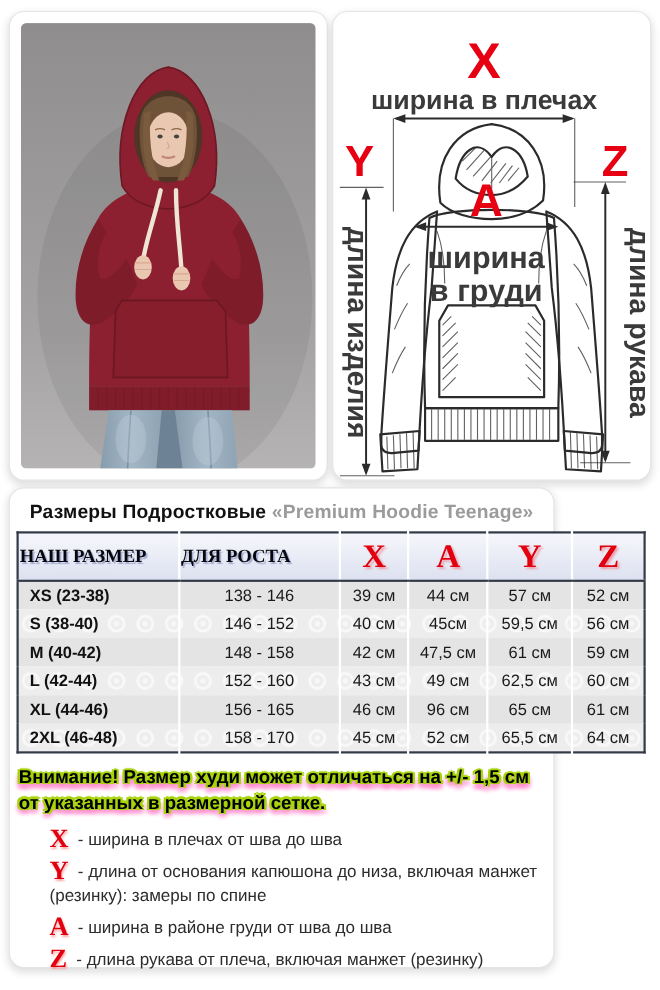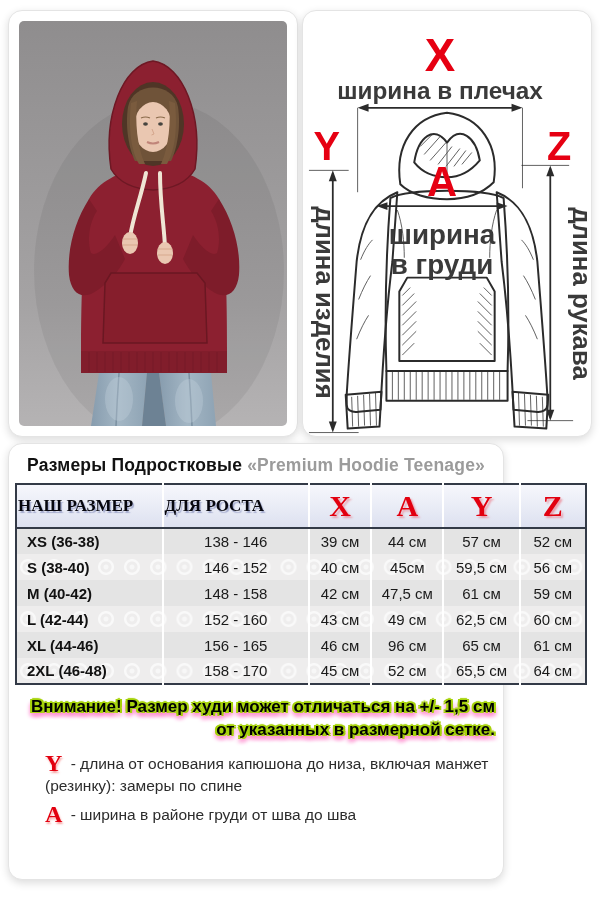--- a/index.html
+++ b/index.html
@@ -45,21 +45,21 @@
   table.sizes col.c1{width:146px}table.sizes col.c2{width:146px}
   table.sizes col.c3{width:62px}table.sizes col.c4{width:72px}
   table.sizes col.c5{width:76px}table.sizes col.c6{width:66px}
 
   
   .warning{margin:10px 2px 0 2px;font-size:17px;font-weight:bold;line-height:23px;
     color:#000;
     text-shadow:
       -2px -1px 0 #a6d30a, 2px -1px 0 #a6d30a, -2px 1px 0 #a6d30a, 2px 1px 0 #a6d30a,
       0 -2px 1px #a6d30a,
-      0 3px 4px #ff86cc, 2px 4px 4px #ff86cc, -2px 4px 4px #ff86cc; text-align: right;}
+      0 3px 4px #ff86cc, 2px 4px 4px #ff86cc, -2px 4px 4px #ff86cc;}
 
   
   .legend{margin:11px 0 0 30px;max-width:478px;}
   .legend-item{font-size:15.5px;color:#2c2c2c;line-height:22px;margin-bottom:6px;}
   .legend-letter{font-family:"Liberation Serif", serif;font-weight:bold;font-size:24px;
     color:#e2000f;vertical-align:-2px;margin-right:4px;
     text-shadow:1px 2px 2px rgba(245,130,130,.75);}
 
   
   .sketch-line{stroke:#2b2b2b;fill:none;stroke-width:2;stroke-linecap:round;stroke-linejoin:round;}
@@ -252,21 +252,21 @@
           <th class="th-text">НАШ РАЗМЕР</th>
           <th class="th-text">ДЛЯ РОСТА</th>
           <th class="th-letter">X</th>
           <th class="th-letter">A</th>
           <th class="th-letter">Y</th>
           <th class="th-letter">Z</th>
         </tr>
     </thead>
     <tbody>
         <tr>
-          <td>XS (36-38)</td>
+          <td>XS (23-38)</td>
           <td>138 - 146</td>
           <td>39 см</td>
           <td>44 см</td>
           <td>57 см</td>
           <td>52 см</td>
         </tr>
         <tr>
           <td>S (38-40)</td>
           <td>146 - 152</td>
           <td>40 см</td>
@@ -305,16 +305,18 @@
           <td>52 см</td>
           <td>65,5 см</td>
           <td>64 см</td>
         </tr>
       </tbody>
   </table>
 
   <div class="warning">Внимание! Размер худи может отличаться на +/- 1,5 см от указанных в размерной сетке.</div>
 
   <div class="legend">
+      <div class="legend-item"><span class="legend-letter">X</span><span> - ширина в плечах от шва до шва</span></div>
       <div class="legend-item"><span class="legend-letter">Y</span><span> - длина от основания капюшона до низа, включая манжет (резинку): замеры по спине</span></div>
       <div class="legend-item"><span class="legend-letter">A</span><span> - ширина в районе груди от шва до шва</span></div>
+      <div class="legend-item"><span class="legend-letter">Z</span><span> - длина рукава от плеча, включая манжет (резинку)</span></div>
     </div>
 </div>
 
 </body></html>

